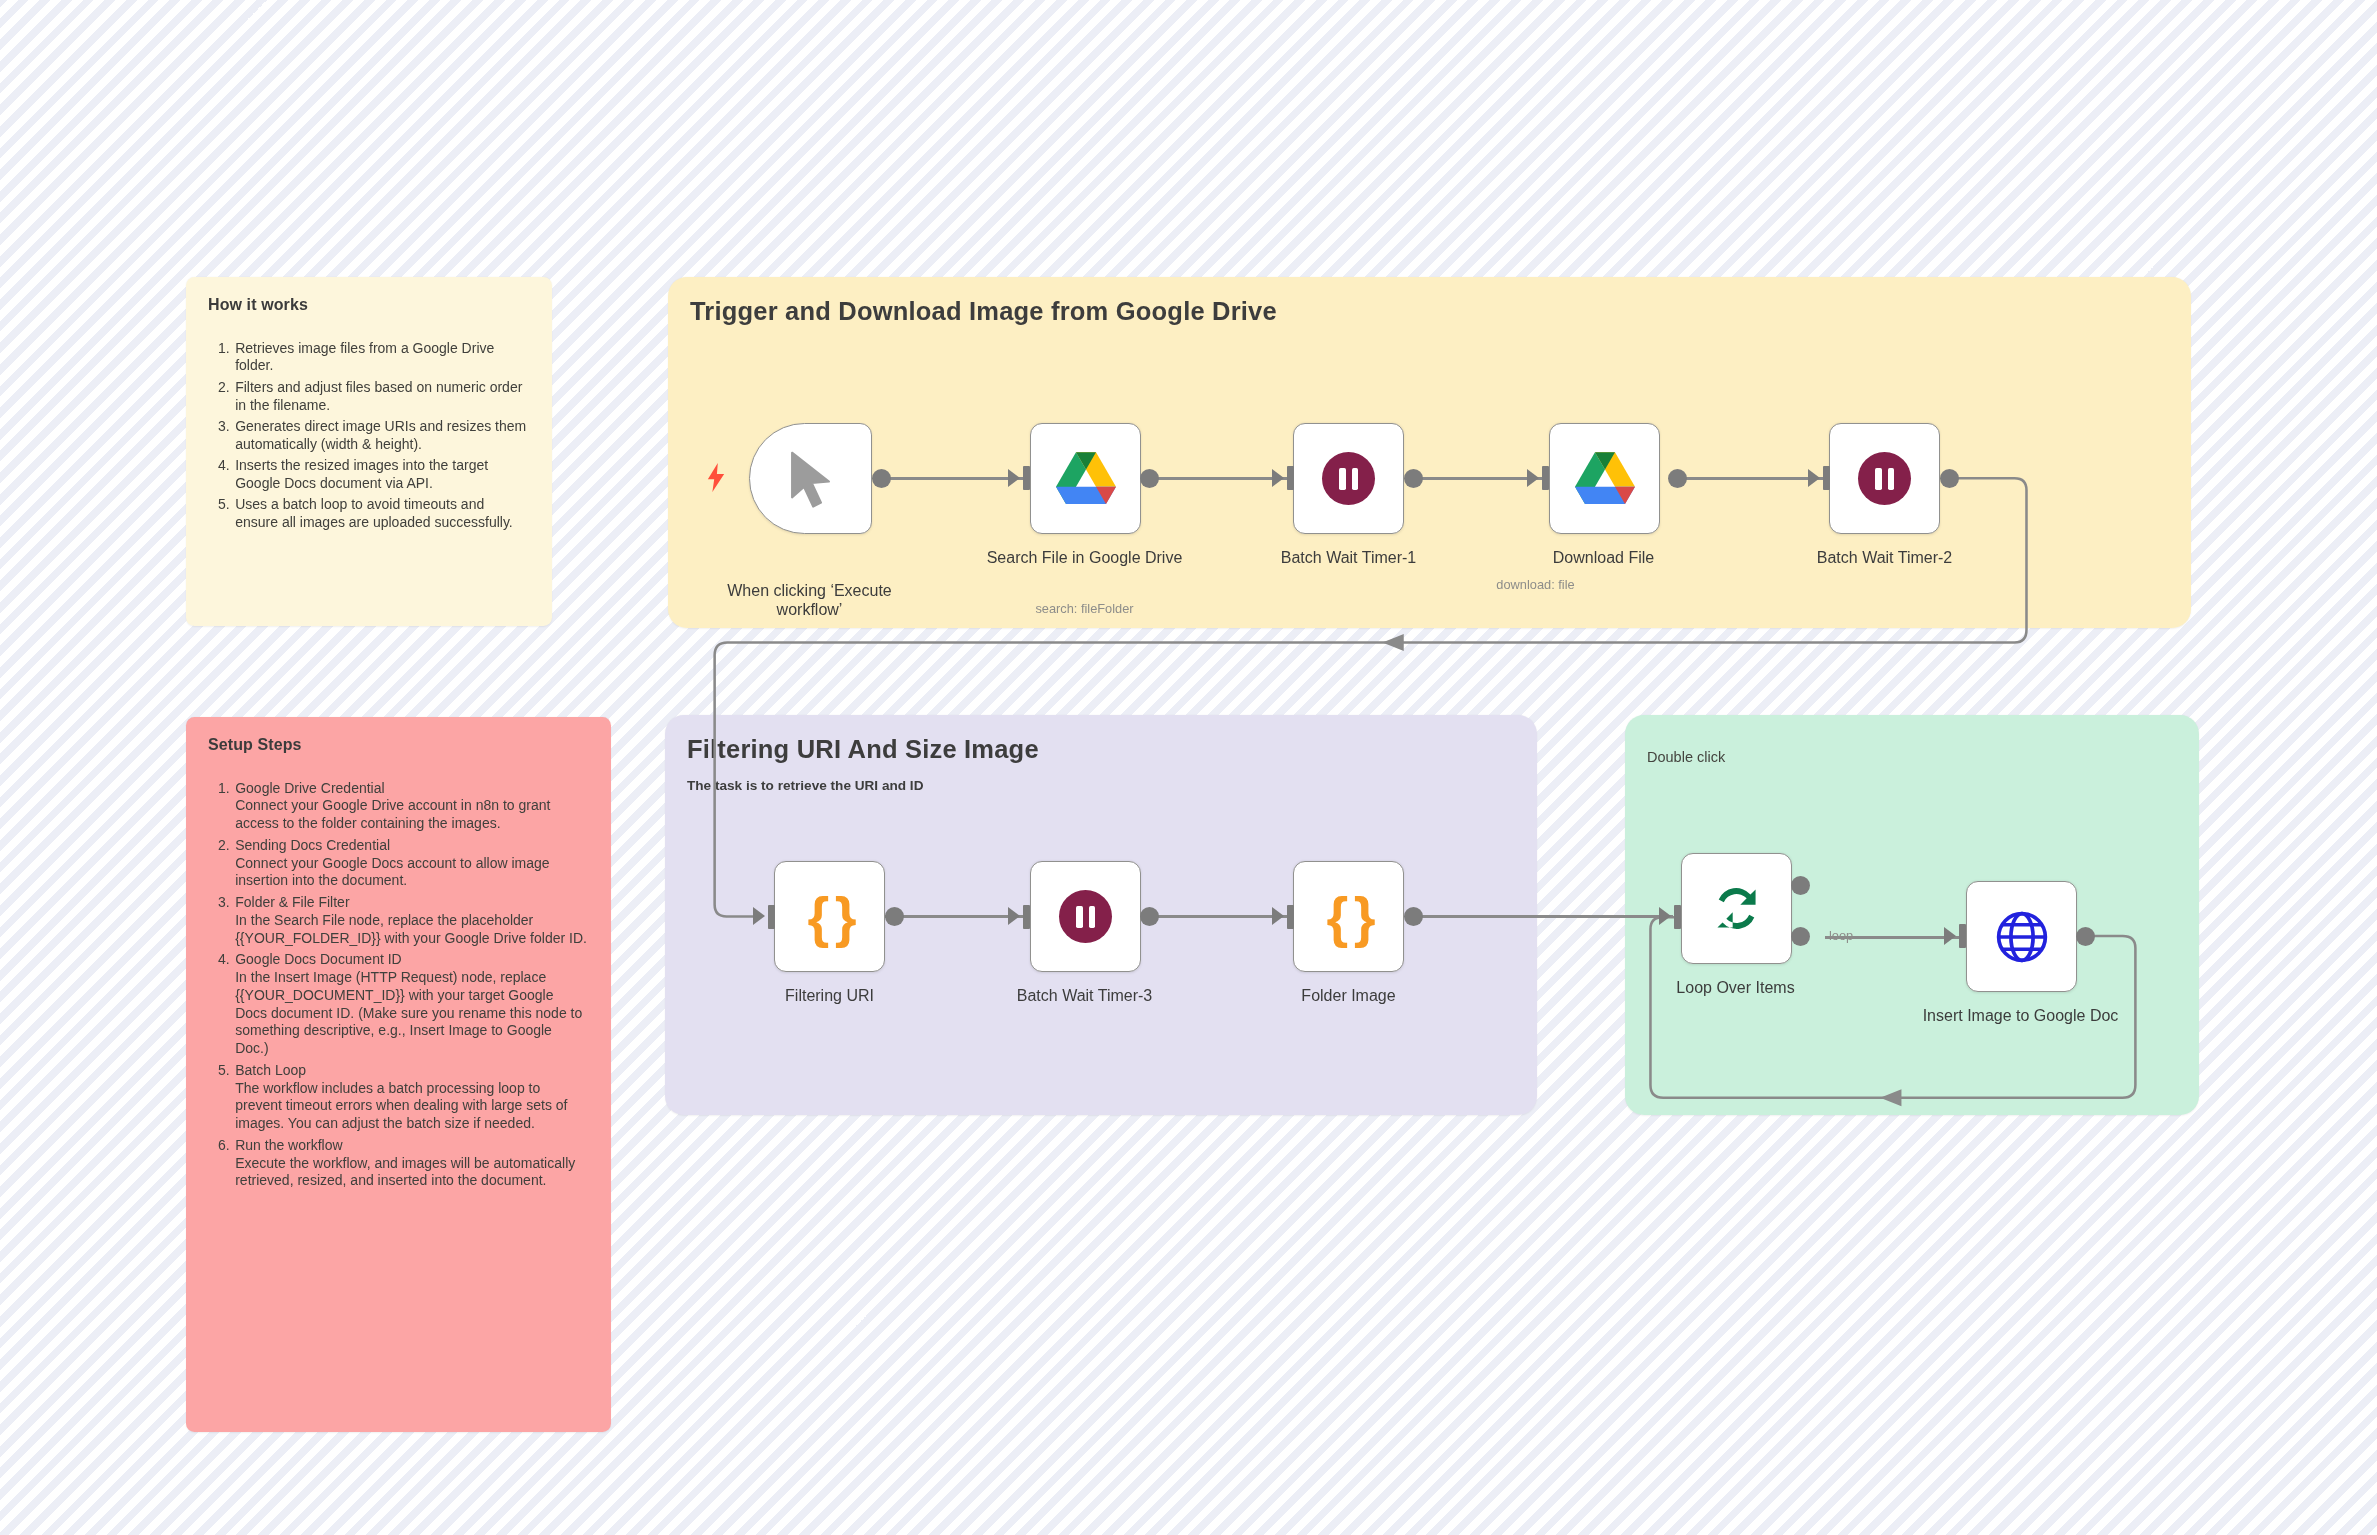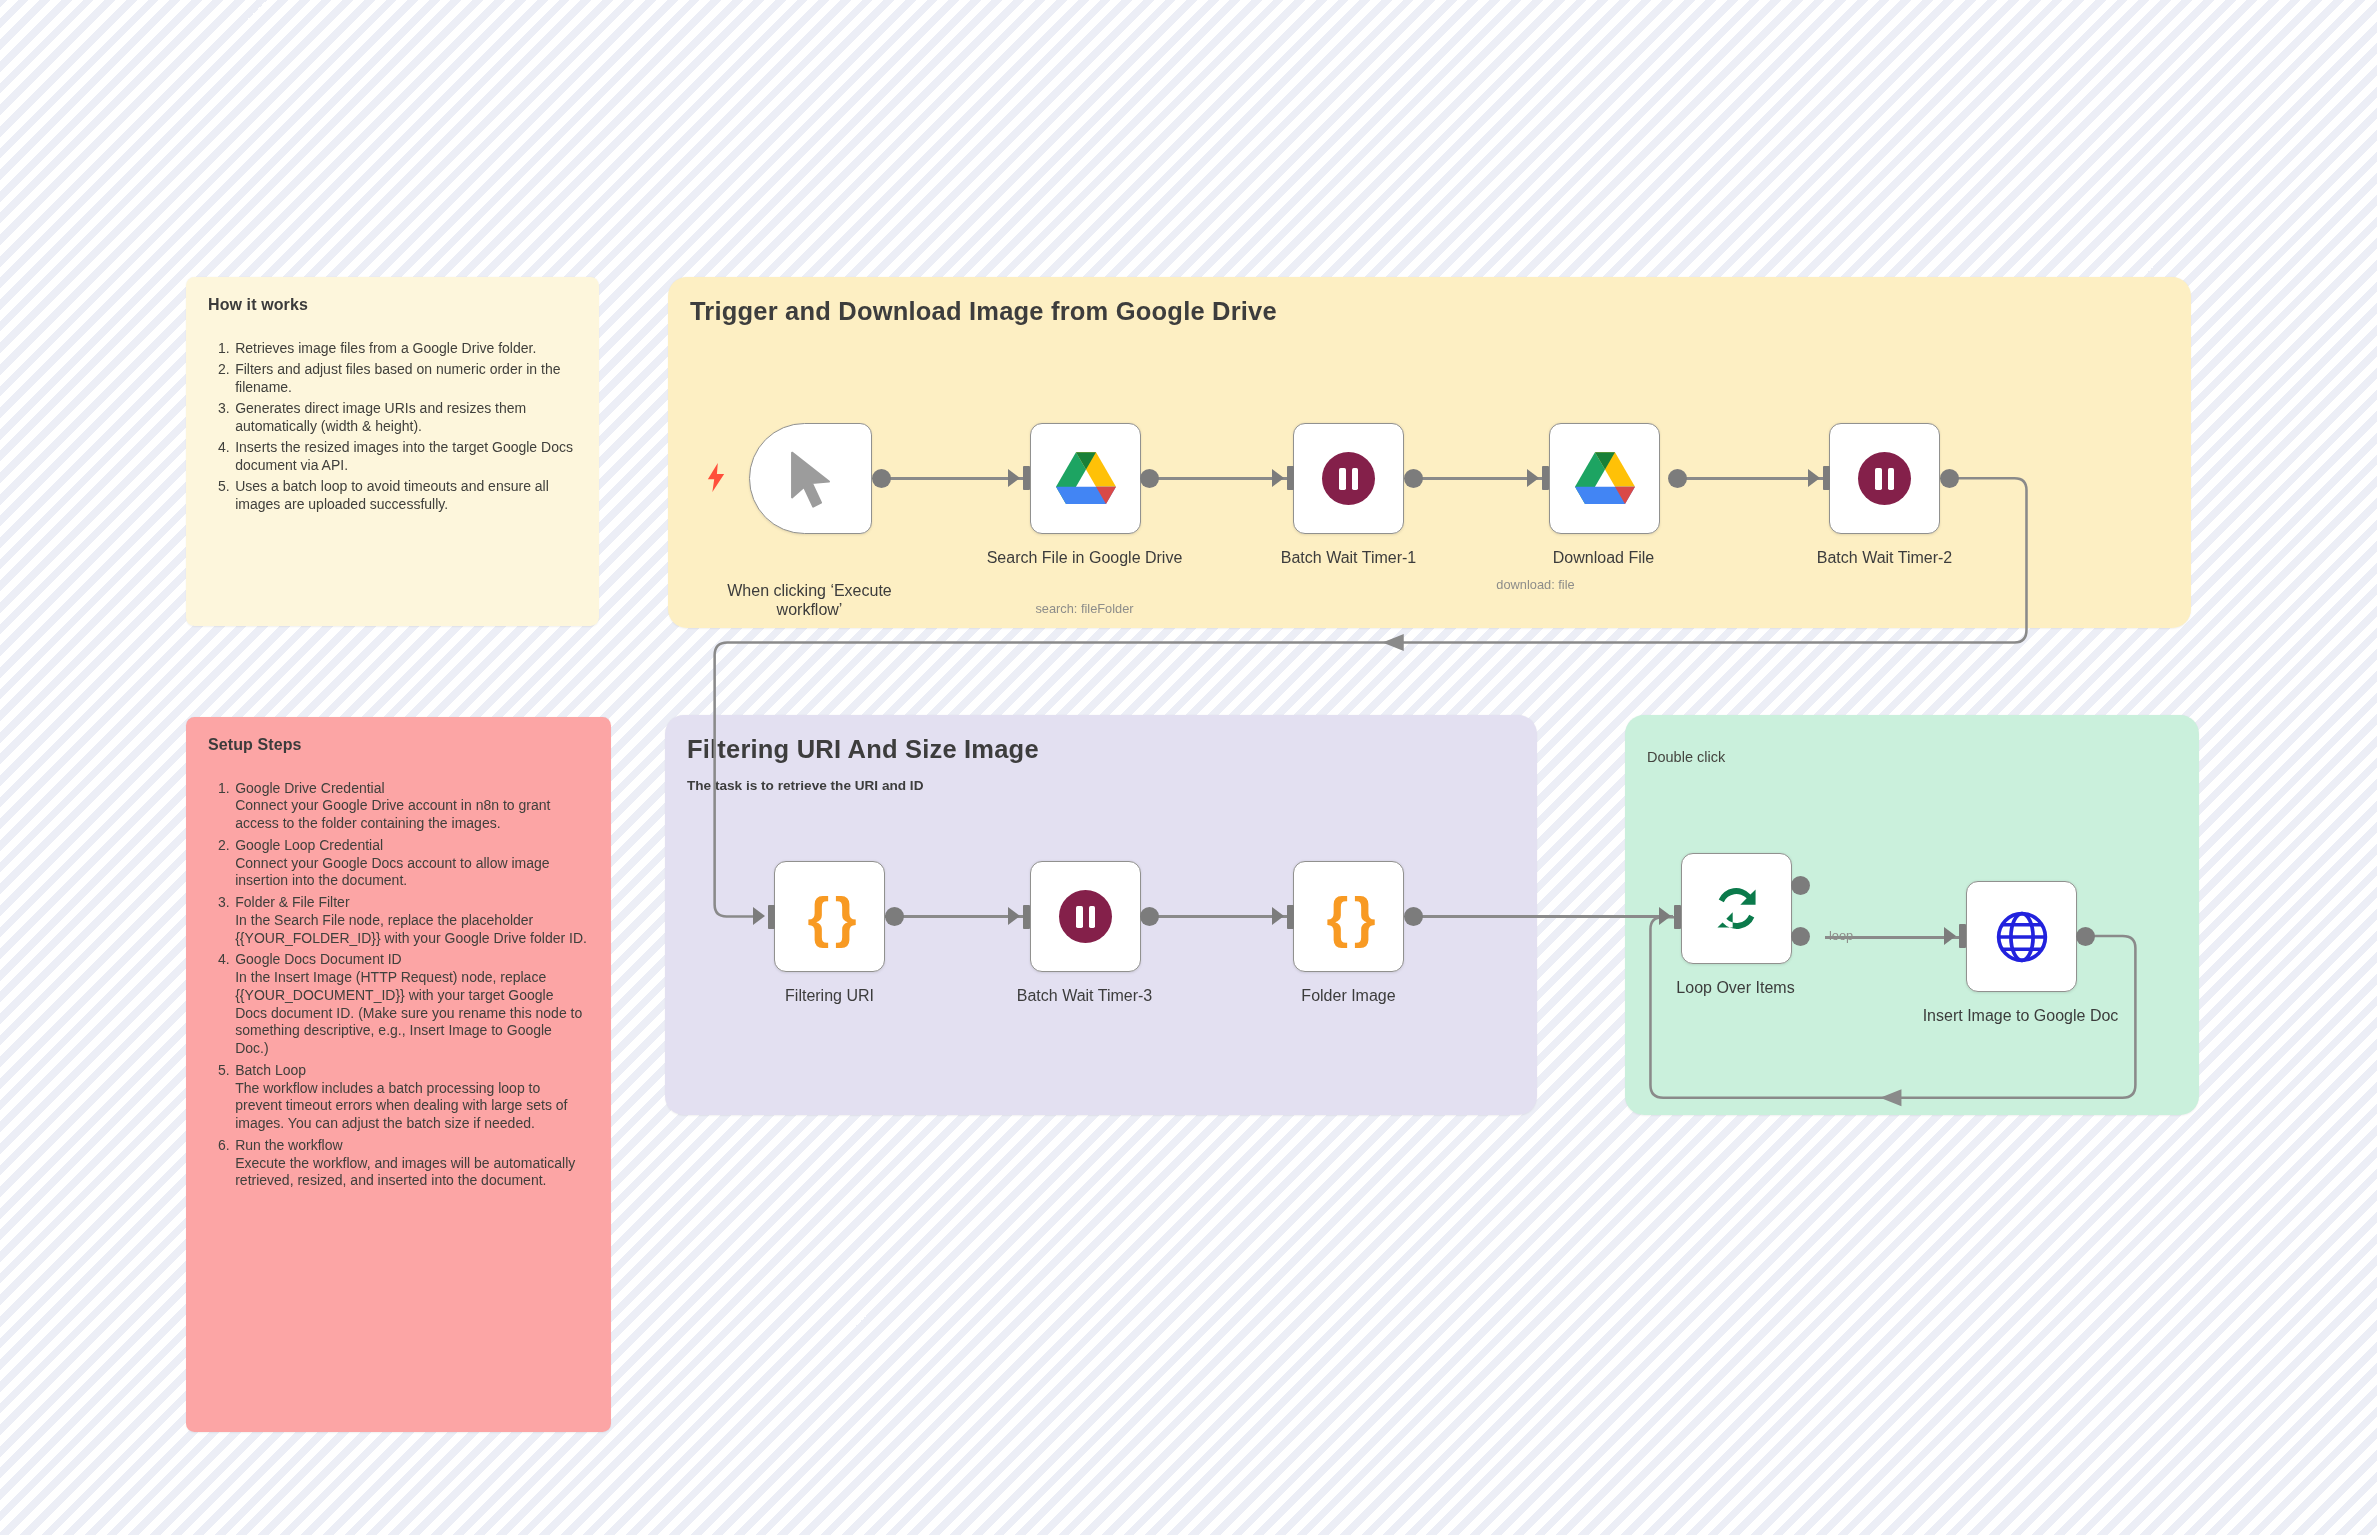--- a/index.html
+++ b/index.html
@@ -152,40 +152,40 @@
 
   <div class="sticky sticky-purple sec-pad" style="left:665px; top:715px; width:872px; height:400px;">
     <div class="sec-title">Filtering URI And Size Image</div>
     <div class="sec-sub-bold">The task is to retrieve the URI and ID</div>
   </div>
 
   <div class="sticky sticky-green sec-pad" style="left:1625px; top:715px; width:574px; height:400px;">
     <div class="sec-sub">Double click</div>
   </div>
 
-  <div class="sticky sticky-yellow info-panel" style="left:186px; top:277px; width:413px; height:349px;">
+  <div class="sticky sticky-yellow info-panel" style="left:186px; top:277px; width:366px; height:349px;">
     <div class="info-title">How it works</div>
     <ol class="info-list">
       <li>Retrieves image files from a Google Drive folder.</li>
       <li>Filters and adjust files based on numeric order in the filename.</li>
       <li>Generates direct image URIs and resizes them automatically (width &amp; height).</li>
       <li>Inserts the resized images into the target Google Docs document via API.</li>
       <li>Uses a batch loop to avoid timeouts and ensure all images are uploaded successfully.</li>
     </ol>
   </div>
 
   <div class="sticky sticky-blue info-panel" style="left:186px; top:717px; width:425px; height:715px;">
     <div class="info-title">Setup Steps</div>
     <ol class="info-list">
       <li>
         <span>Google Drive Credential</span>
         <span class="sub">Connect your Google Drive account in n8n to grant access to the folder containing the images.</span>
       </li>
       <li>
-        <span>Google Loop Credential</span>
+        <span>Sending Docs Credential</span>
         <span class="sub">Connect your Google Docs account to allow image insertion into the document.</span>
       </li>
       <li>
         <span>Folder &amp; File Filter</span>
         <span class="sub">In the Search File node, replace the placeholder {{YOUR_FOLDER_ID}} with your Google Drive folder ID.</span>
       </li>
       <li>
         <span>Google Docs Document ID</span>
         <span class="sub">In the Insert Image (HTTP Request) node, replace {{YOUR_DOCUMENT_ID}} with your target Google Docs document ID. (Make sure you rename this node to something descriptive, e.g., Insert Image to Google Doc.)</span>
       </li>

